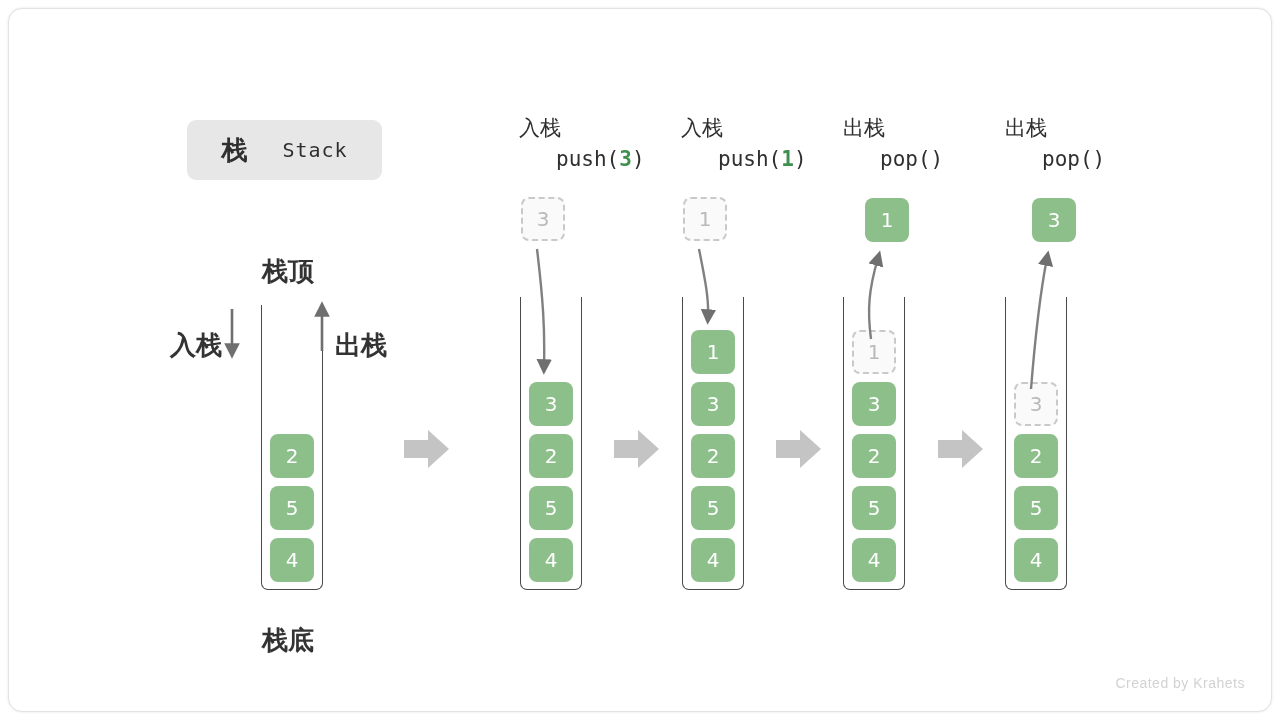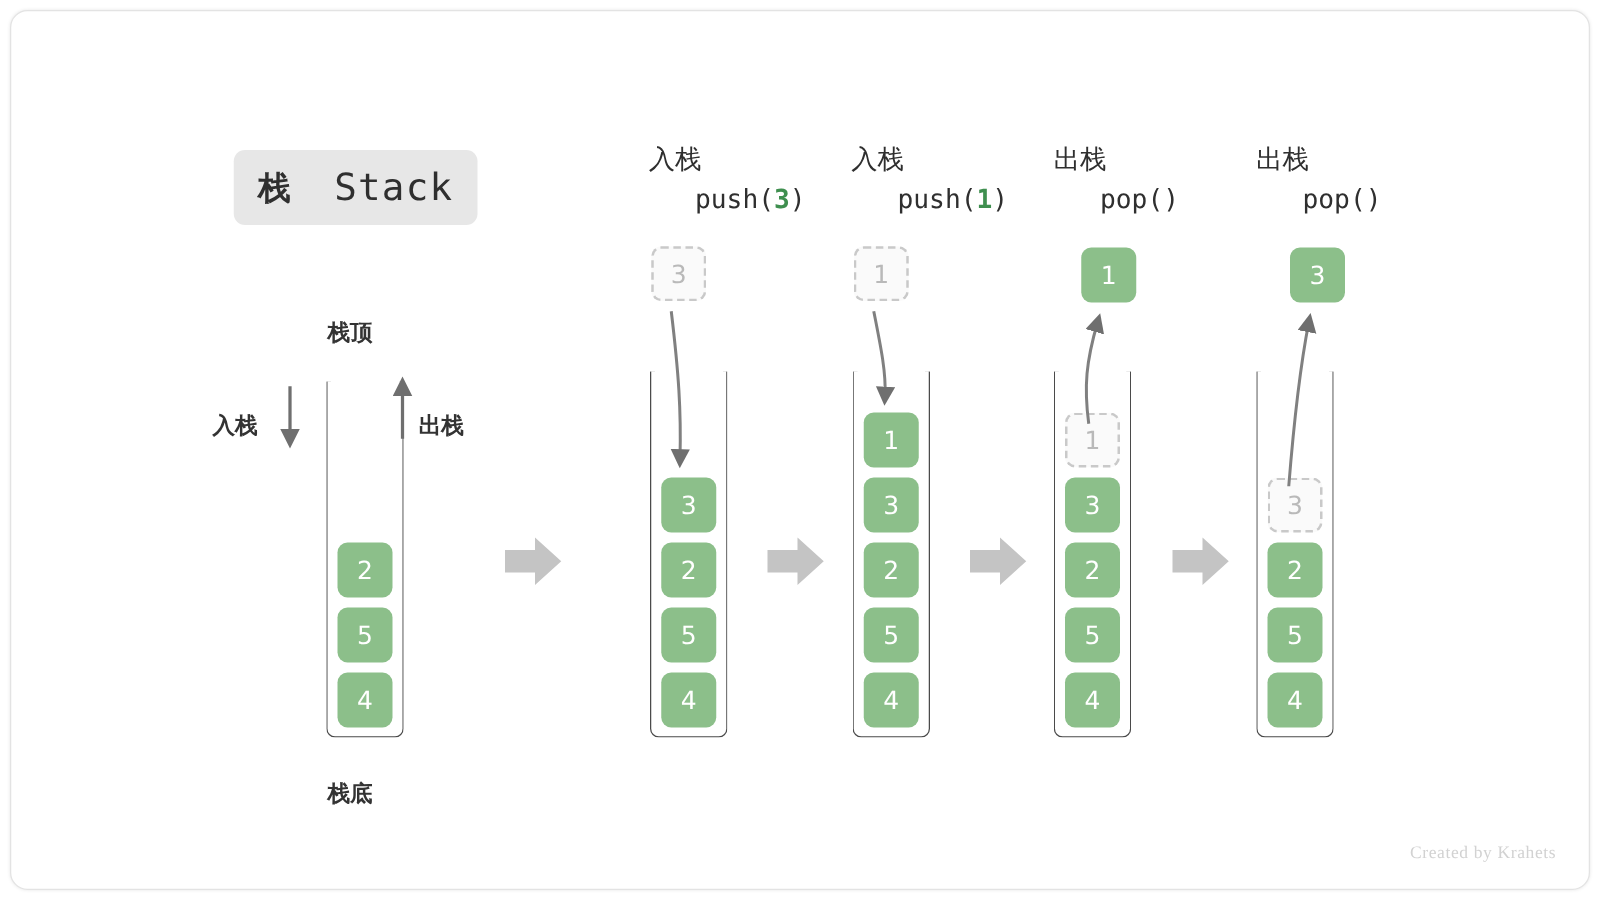--- a/index.html
+++ b/index.html
@@ -44,31 +44,31 @@
     gap: 11px;
   }
   .pill-cn {
     font-family: "Liberation Sans", sans-serif;
     font-size: 26px;
     font-weight: bold;
     color: #2f2f2f;
   }
   .pill-en {
     font-family: "DejaVu Sans Mono", monospace;
-    font-size: 30px;
+    font-size: 20px;
     color: #2f2f2f;
     letter-spacing: 1px;
     margin-left: 24px;
   }
 
   
   .cn-label {
     position: absolute;
     font-family: "Liberation Sans", sans-serif;
-    font-size: 18px;
+    font-size: 26px;
     font-weight: bold;
     color: #333333;
     white-space: nowrap;
   }
 
   
   .stack-col {
     position: absolute;
     width: 62px;
   }
@@ -156,21 +156,21 @@
     width: 1264px;
     height: 704px;
     pointer-events: none;
   }
 
   
   #footer {
     position: absolute;
     right: 26px;
     bottom: 20px;
-    font-family: Liberation Serif, serif;
+    font-family: Liberation Sans, sans-serif;
     font-size: 14px;
     color: #d2d2d2;
     letter-spacing: 0.5px;
   }
 </style>
 </head>
 <body>
 
 <div id="card">
 

